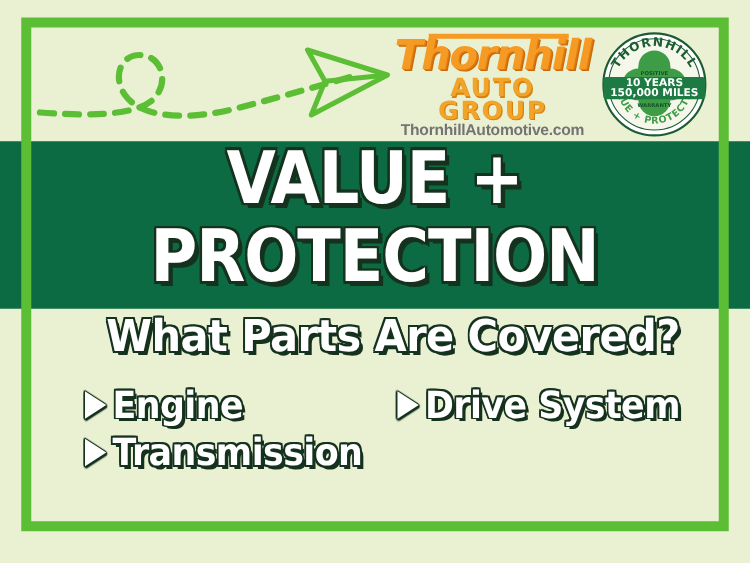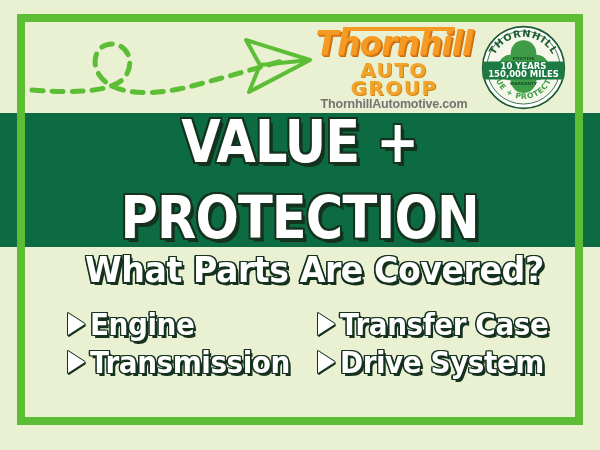--- a/index.html
+++ b/index.html
@@ -66,21 +66,21 @@
     font-family:"Liberation Sans", sans-serif;
   }
   
   .seal{
     position:absolute;left:481px;top:25px;width:85px;height:85px;
   }
   
   .band-title{
     position:absolute;left:0;top:113px;width:600px;height:134px;
     z-index:4;
-    display:flex;flex-direction:column;align-items:center;justify-content:space-between;
+    display:flex;flex-direction:column;align-items:center;justify-content:flex-start;
   }
   .t-line{
     color:#ffffff;
     font-family:"DejaVu Sans", sans-serif;
     font-weight:bold;
     text-transform:uppercase;
     letter-spacing:-1px;
     line-height:1;
     -webkit-text-stroke:0px;
     text-shadow:
@@ -219,23 +219,19 @@
         <span class="item-label">Engine</span>
       </div>
       <div class="item">
         <span class="bullet"></span>
         <span class="item-label">Transmission</span>
       </div>
     </div>
     <div class="col col-right">
       <div class="item">
         <span class="bullet"></span>
-        <span class="item-label">Transfer Case</span>
-      </div>
-      <div class="item">
-        <span class="bullet"></span>
         <span class="item-label">Drive System</span>
       </div>
     </div>
   </div>
 
   <div class="frame"></div>
 </div>
 
 </body></html>

